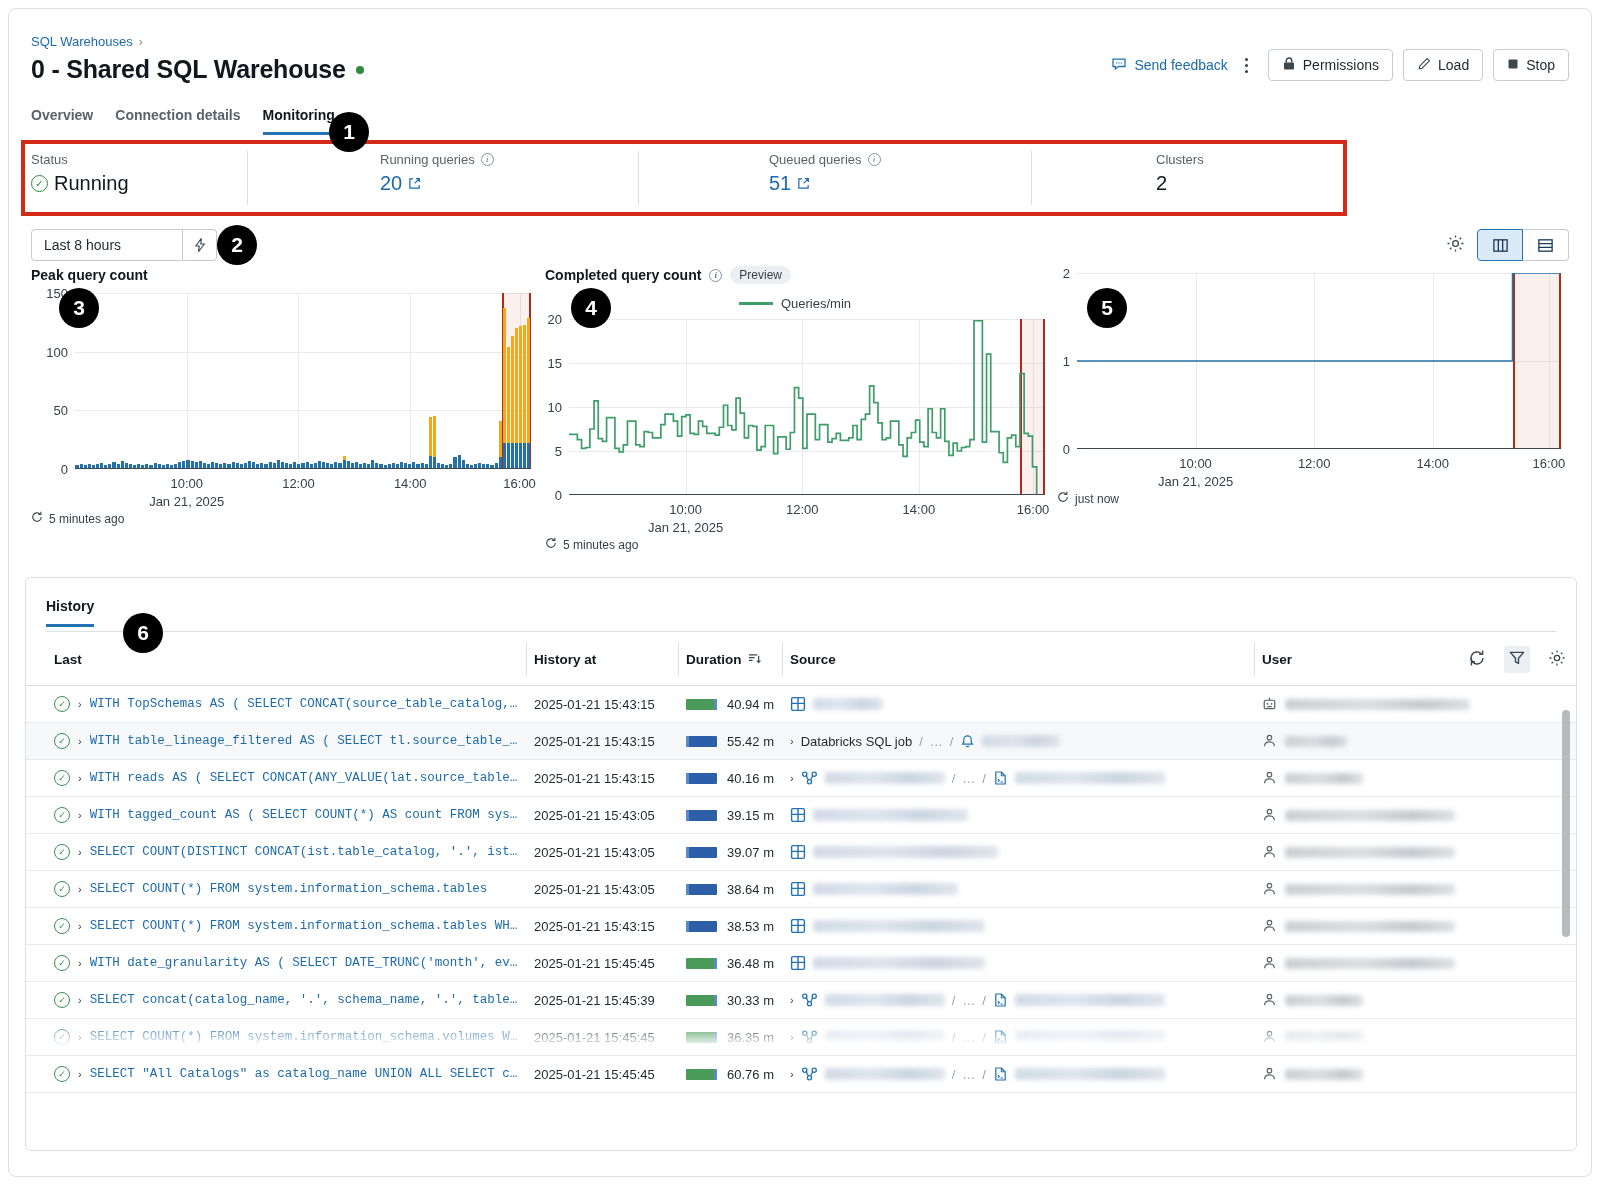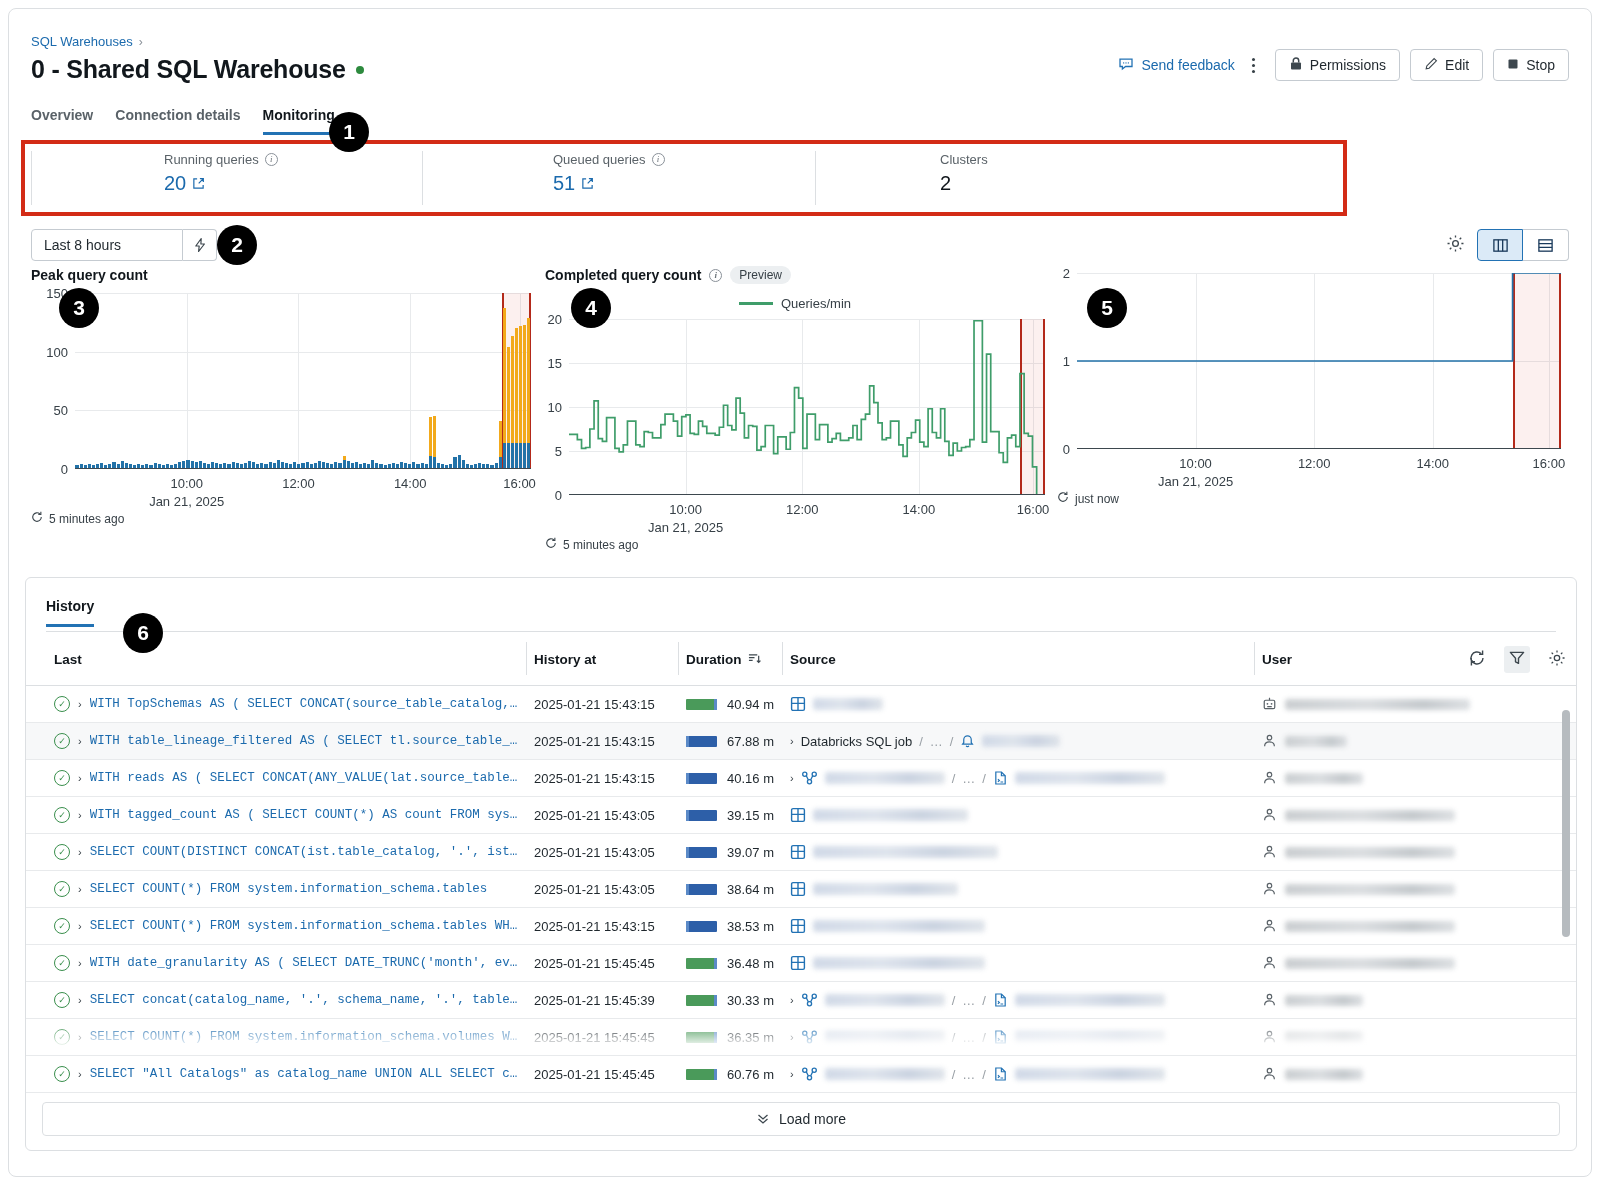--- a/index.html
+++ b/index.html
@@ -324,40 +324,47 @@
             </svg>
       </span>
       <span>Permissions</span>
     </button>
     <button class="btn">
       <span>
         <svg width="14" height="14" viewBox="0 0 16 16">
               <path d="M11.6 1.8l2.6 2.6-8.4 8.4-3.3.7.7-3.3z" fill="none" stroke="#3d474e" stroke-width="1.3"></path>
             </svg>
       </span>
-      <span>Edit</span>
+      <span>Load</span>
     </button>
     <button class="btn">
       <span>
         <svg width="12" height="12" viewBox="0 0 12 12">
               <rect x="1.5" y="1.5" width="9" height="9" rx="1" fill="#3d474e"></rect>
             </svg>
       </span>
       <span>Stop</span>
     </button>
   </div>
 
   <div class="tabs">
     <div class="tab">Overview</div>
     <div class="tab">Connection details</div>
     <div class="tab active">Monitoring</div>
   </div>
 
   <div class="kpi-outline"></div>
   <div class="kpi-strip">
+    <div class="kpi" style="width:216px">
+      <div class="kpi-label">Status</div>
+      <div class="kpi-value">
+        <span class="check-circ">✓</span>
+        <span>Running</span>
+      </div>
+    </div>
     <div class="kpi-sep"></div>
     <div class="kpi" style="width:390px;padding-left:132px">
       <div class="kpi-label">
         <span>Running queries</span>
         <span class="info-i">i</span>
       </div>
       <div class="kpi-value link">
         <span>20</span>
         <span>
           <svg width="13" height="13" viewBox="0 0 14 14">
@@ -1001,21 +1008,21 @@
                     <span class="q-chev">›</span>
                     <span class="q-text">WITH table_lineage_filtered AS ( SELECT tl.source_table_catalog,…</span>
                   </div>
                 </td>
                 <td>2025-01-21 15:43:15</td>
                 <td>
                   <div class="dur-cell">
                     <span class="dur-bar" style="background: rgb(45, 95, 168); width: 39px;">
                       <span class="tick" style="left: 0px;"></span>
                     </span>
-                    <span>67.88 m</span>
+                    <span>55.42 m</span>
                   </div>
                 </td>
                 <td>
                   <div class="src-cell">
                     <span class="q-chev">›</span>
                     <span>Databricks SQL job</span>
                     <span class="slash">/</span>
                     <span class="slash">…</span>
                     <span class="slash">/</span>
                     <span class="icon-blue">
@@ -1462,30 +1469,20 @@
                 <td></td>
                 <td></td>
               </tr>
             </tbody>
       </table>
       <div class="scrollbar">
             <div class="thumb"></div>
           </div>
       <div class="fade-row"></div>
     </div>
-    <div class="loadmore-wrap">
-      <div class="loadmore">
-        <span>
-          <svg width="14" height="14" viewBox="0 0 14 14">
-                <path d="M2.5 4l4.5 4 4.5-4M2.5 8l4.5 4 4.5-4" fill="none" stroke="#3d474e" stroke-width="1.3"></path>
-              </svg>
-        </span>
-        <span>Load more</span>
-      </div>
-    </div>
   </div>
 
   <div id="callouts">
         <div class="badge" style="left: 320px; top: 103px;">1</div>
         <div class="badge" style="left: 208px; top: 216px;">2</div>
         <div class="badge" style="left: 50px; top: 279px;">3</div>
         <div class="badge" style="left: 562px; top: 279px;">4</div>
         <div class="badge" style="left: 1078px; top: 279px;">5</div>
         <div class="badge" style="left: 114px; top: 604px;">6</div>
       </div>

